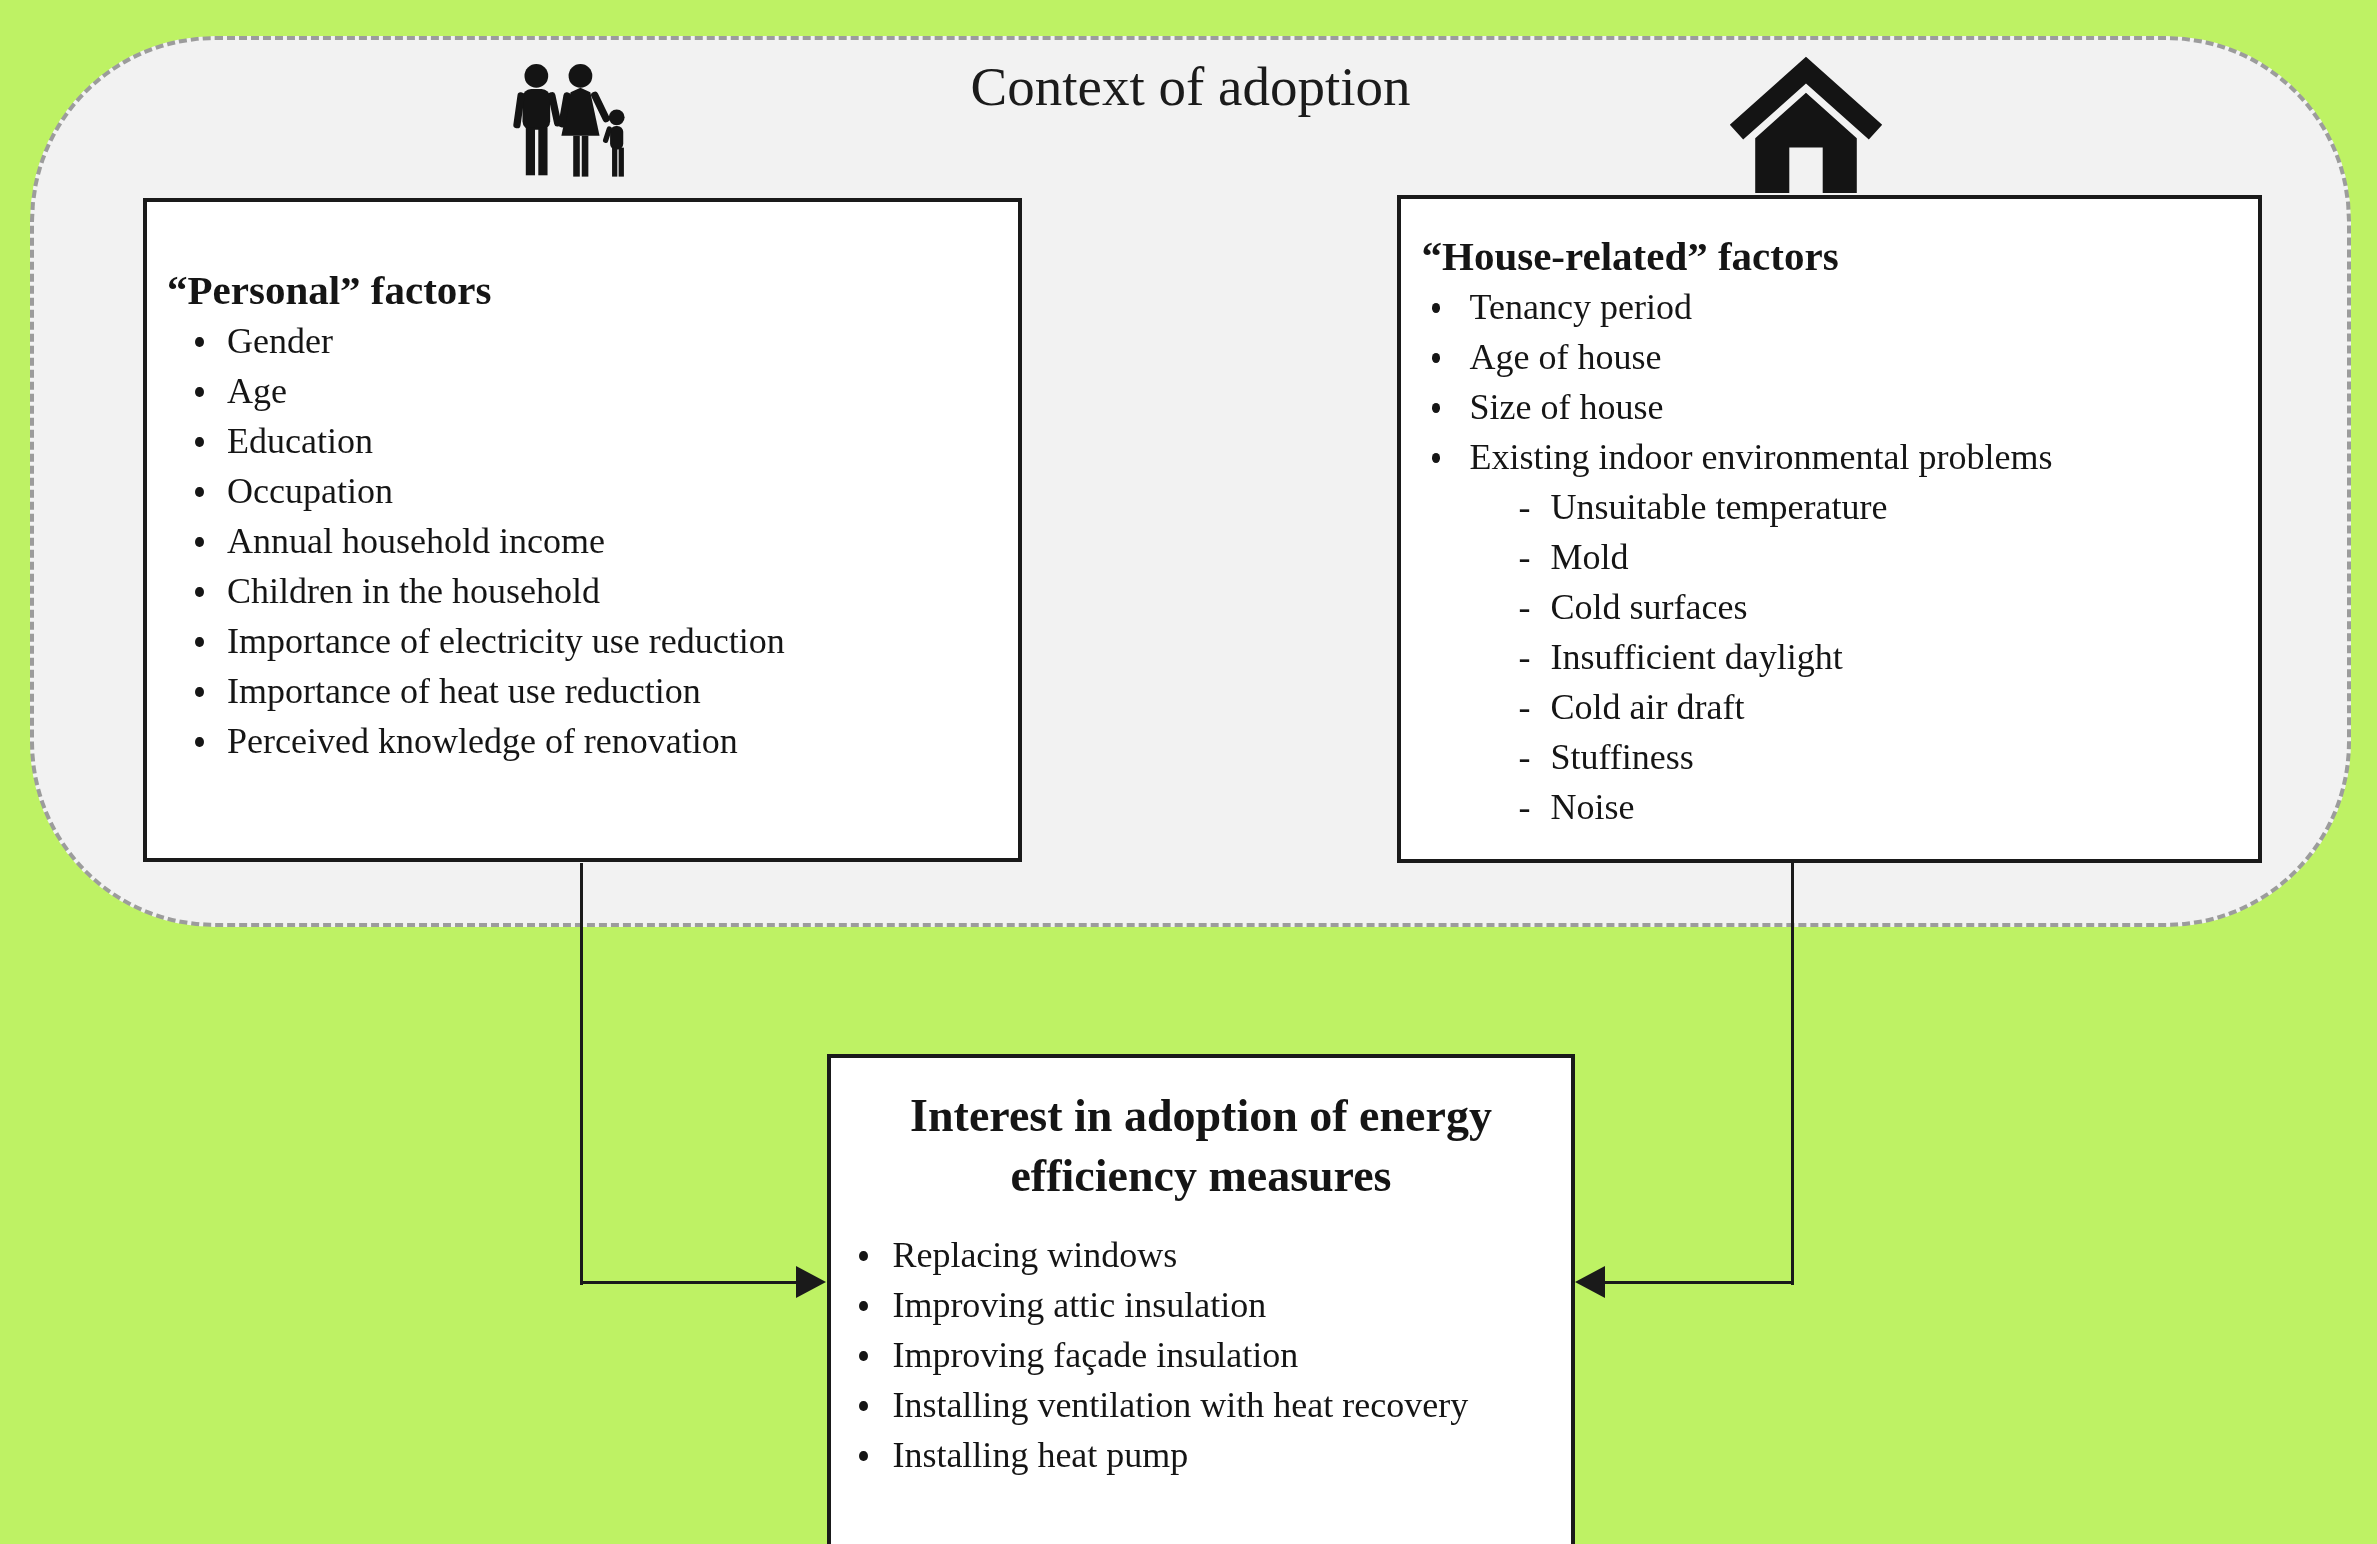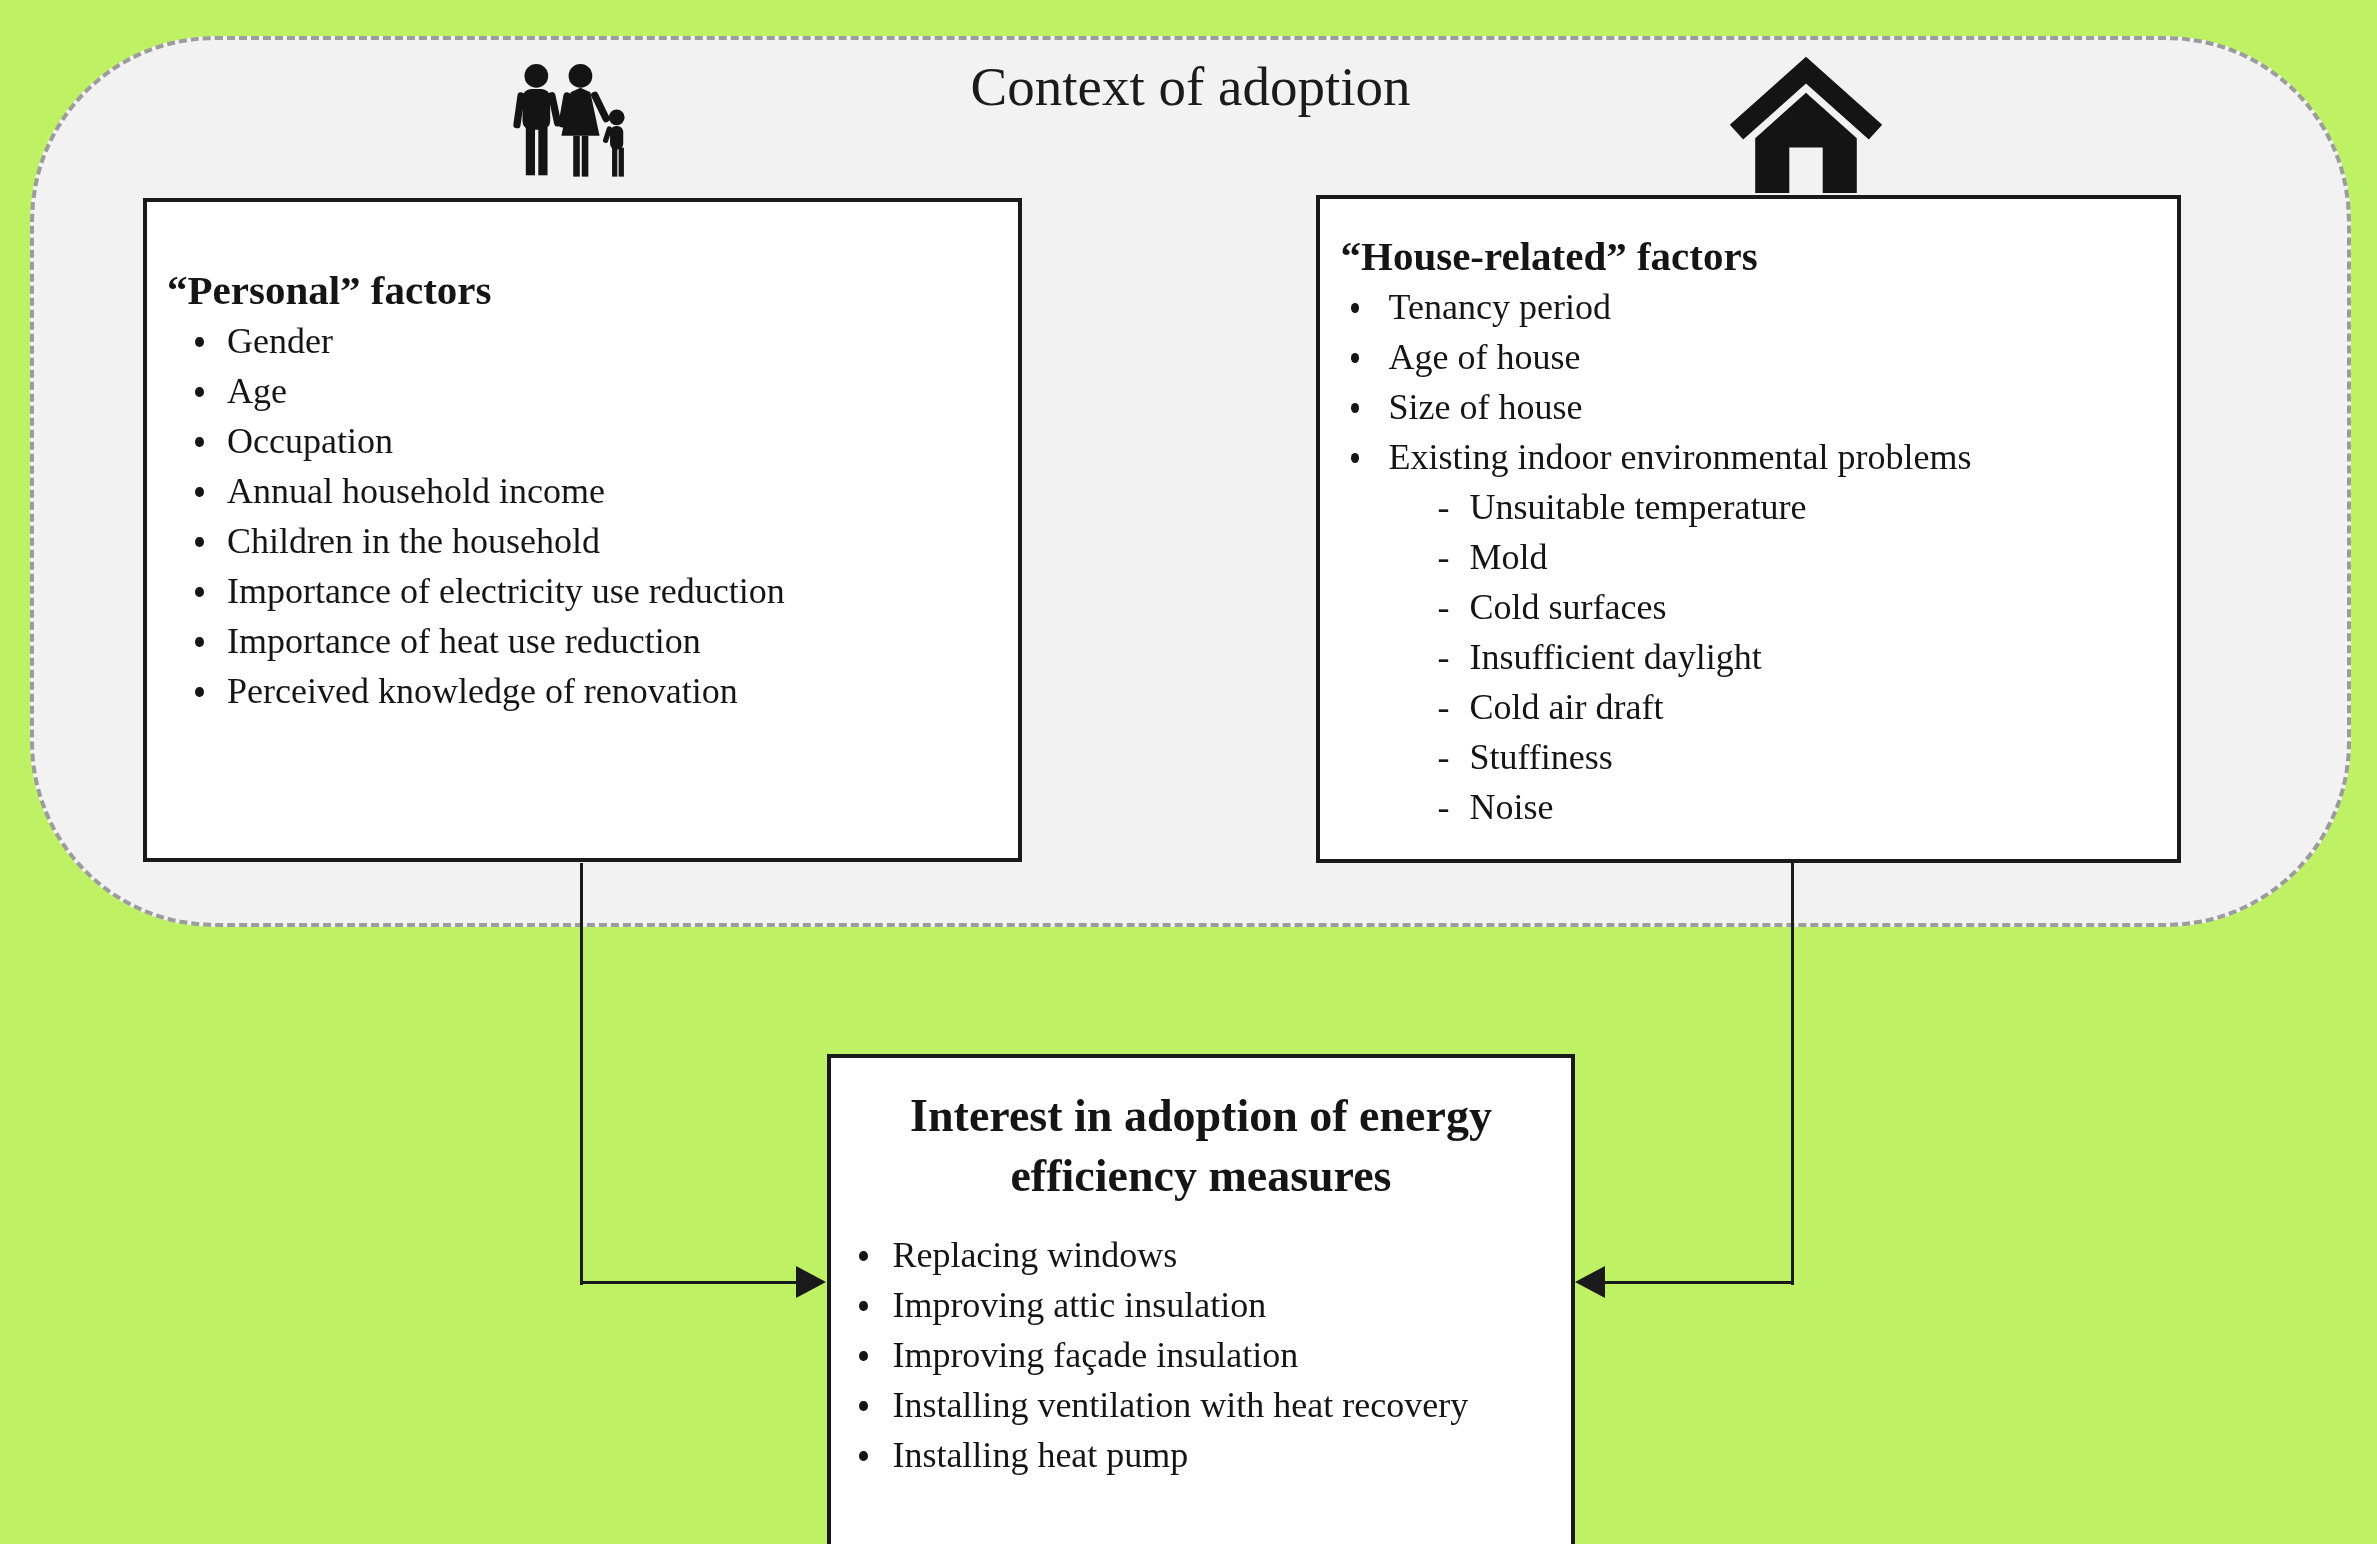--- a/index.html
+++ b/index.html
@@ -18,21 +18,21 @@
     position:absolute; left:30px; top:50px; width:2321px;
     text-align:center; font-size:55px; line-height:73px; color:#1b1b1b;
   }
 
   
   .box {
     position:absolute; box-sizing:border-box; background:#ffffff;
     border:4px solid #1a1a1a;
   }
   #personal-box { left:143px; top:198px;  width:879px; height:664px; padding:63px 20px 0 20px; }
-  #house-box    { left:1316px; top:195px; width:865px; height:668px; padding:32px 20px 0 20.5px; }
+  #house-box    { left:1397px; top:195px; width:865px; height:668px; padding:32px 20px 0 20.5px; }
   #outcome-box  { left:827px; top:1054px; width:748px; height:581px; padding:28px 26.4px 0 26.4px; }
 
   .box-heading { font-weight:bold; font-size:41px; line-height:51px; white-space:nowrap; }
   #outcome-heading {
     font-weight:bold; font-size:46px; line-height:60px; text-align:center;
   }
 
   ul.items { list-style:none; margin:0; padding:0; }
   ul.items li {
     position:relative; font-size:36px; line-height:50px; white-space:nowrap;
@@ -117,20 +117,21 @@
         <path d="M118,58 L194,126 L194,208 L143,208 L143,140 L93,140 L93,208 L42,208 L42,126 Z"></path>
       </g>
     </svg>
   </div>
 
   <div id="personal-box" class="box">
     <div class="box-heading">“Personal” factors</div>
     <ul class="items">
       <li>Gender</li>
       <li>Age</li>
+      <li>Education</li>
       <li>Occupation</li>
       <li>Annual household income</li>
       <li>Children in the household</li>
       <li>Importance of electricity use reduction</li>
       <li>Importance of heat use reduction</li>
       <li>Perceived knowledge of renovation</li>
     </ul>
   </div>
 
   <div id="house-box" class="box">

